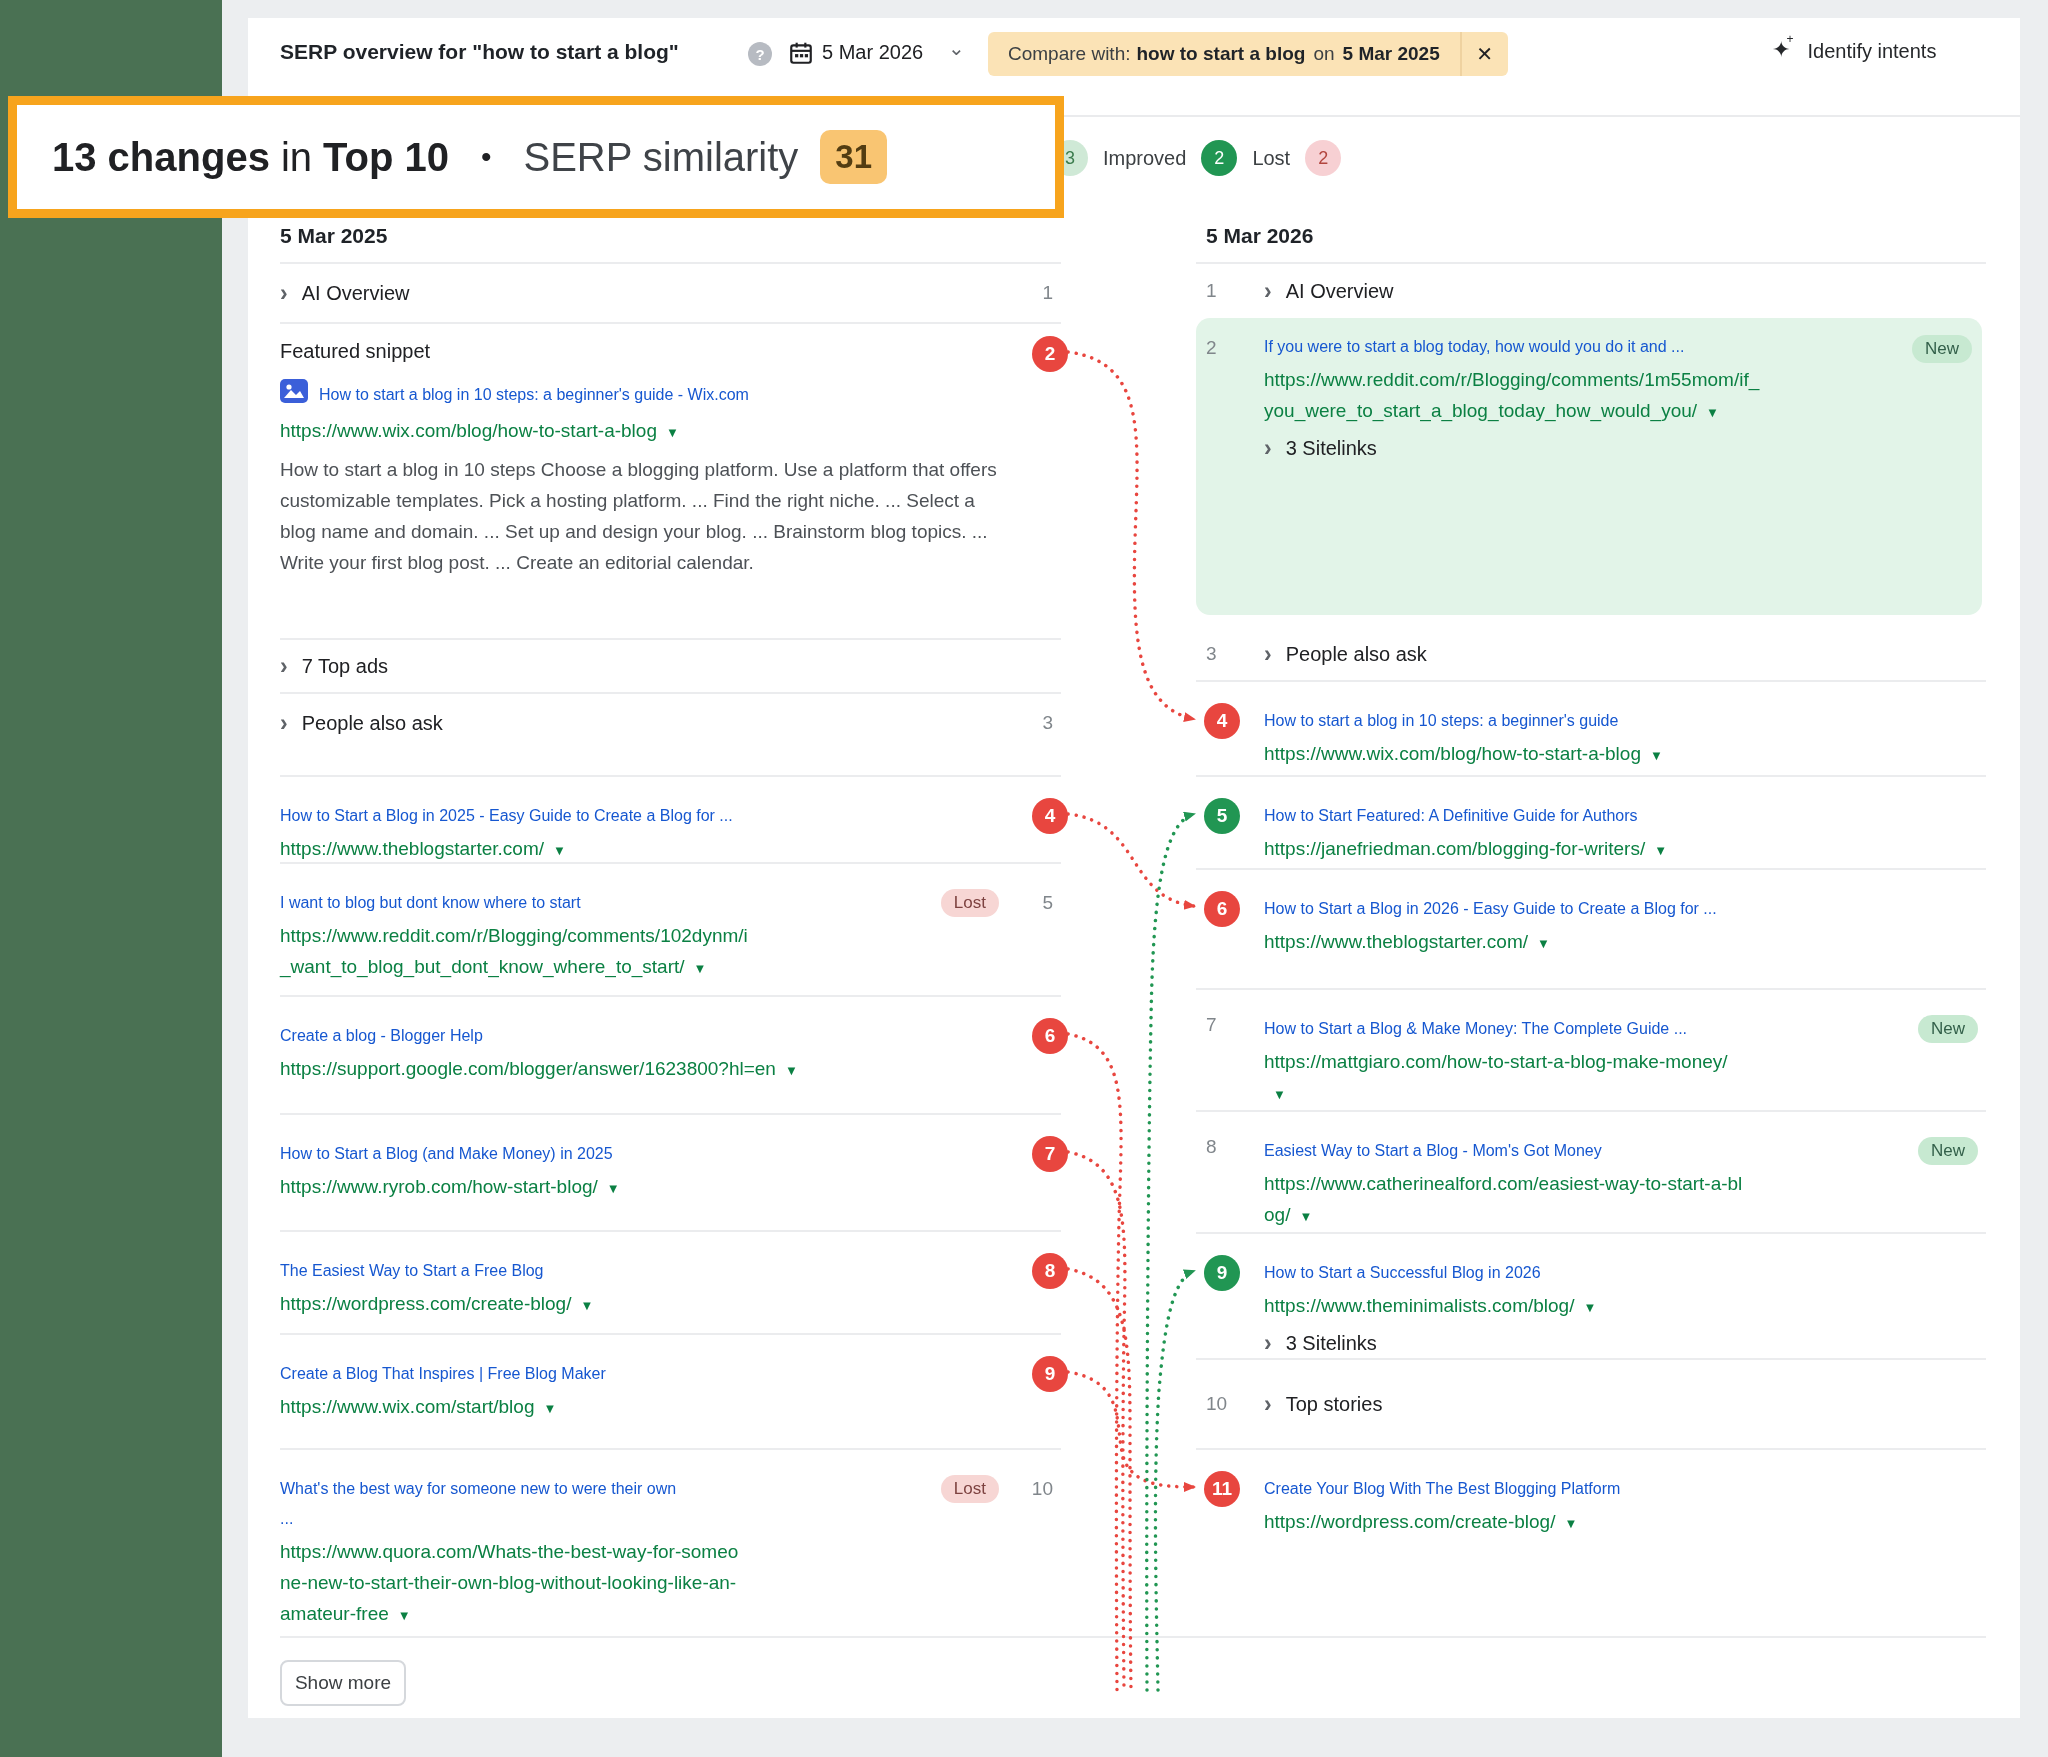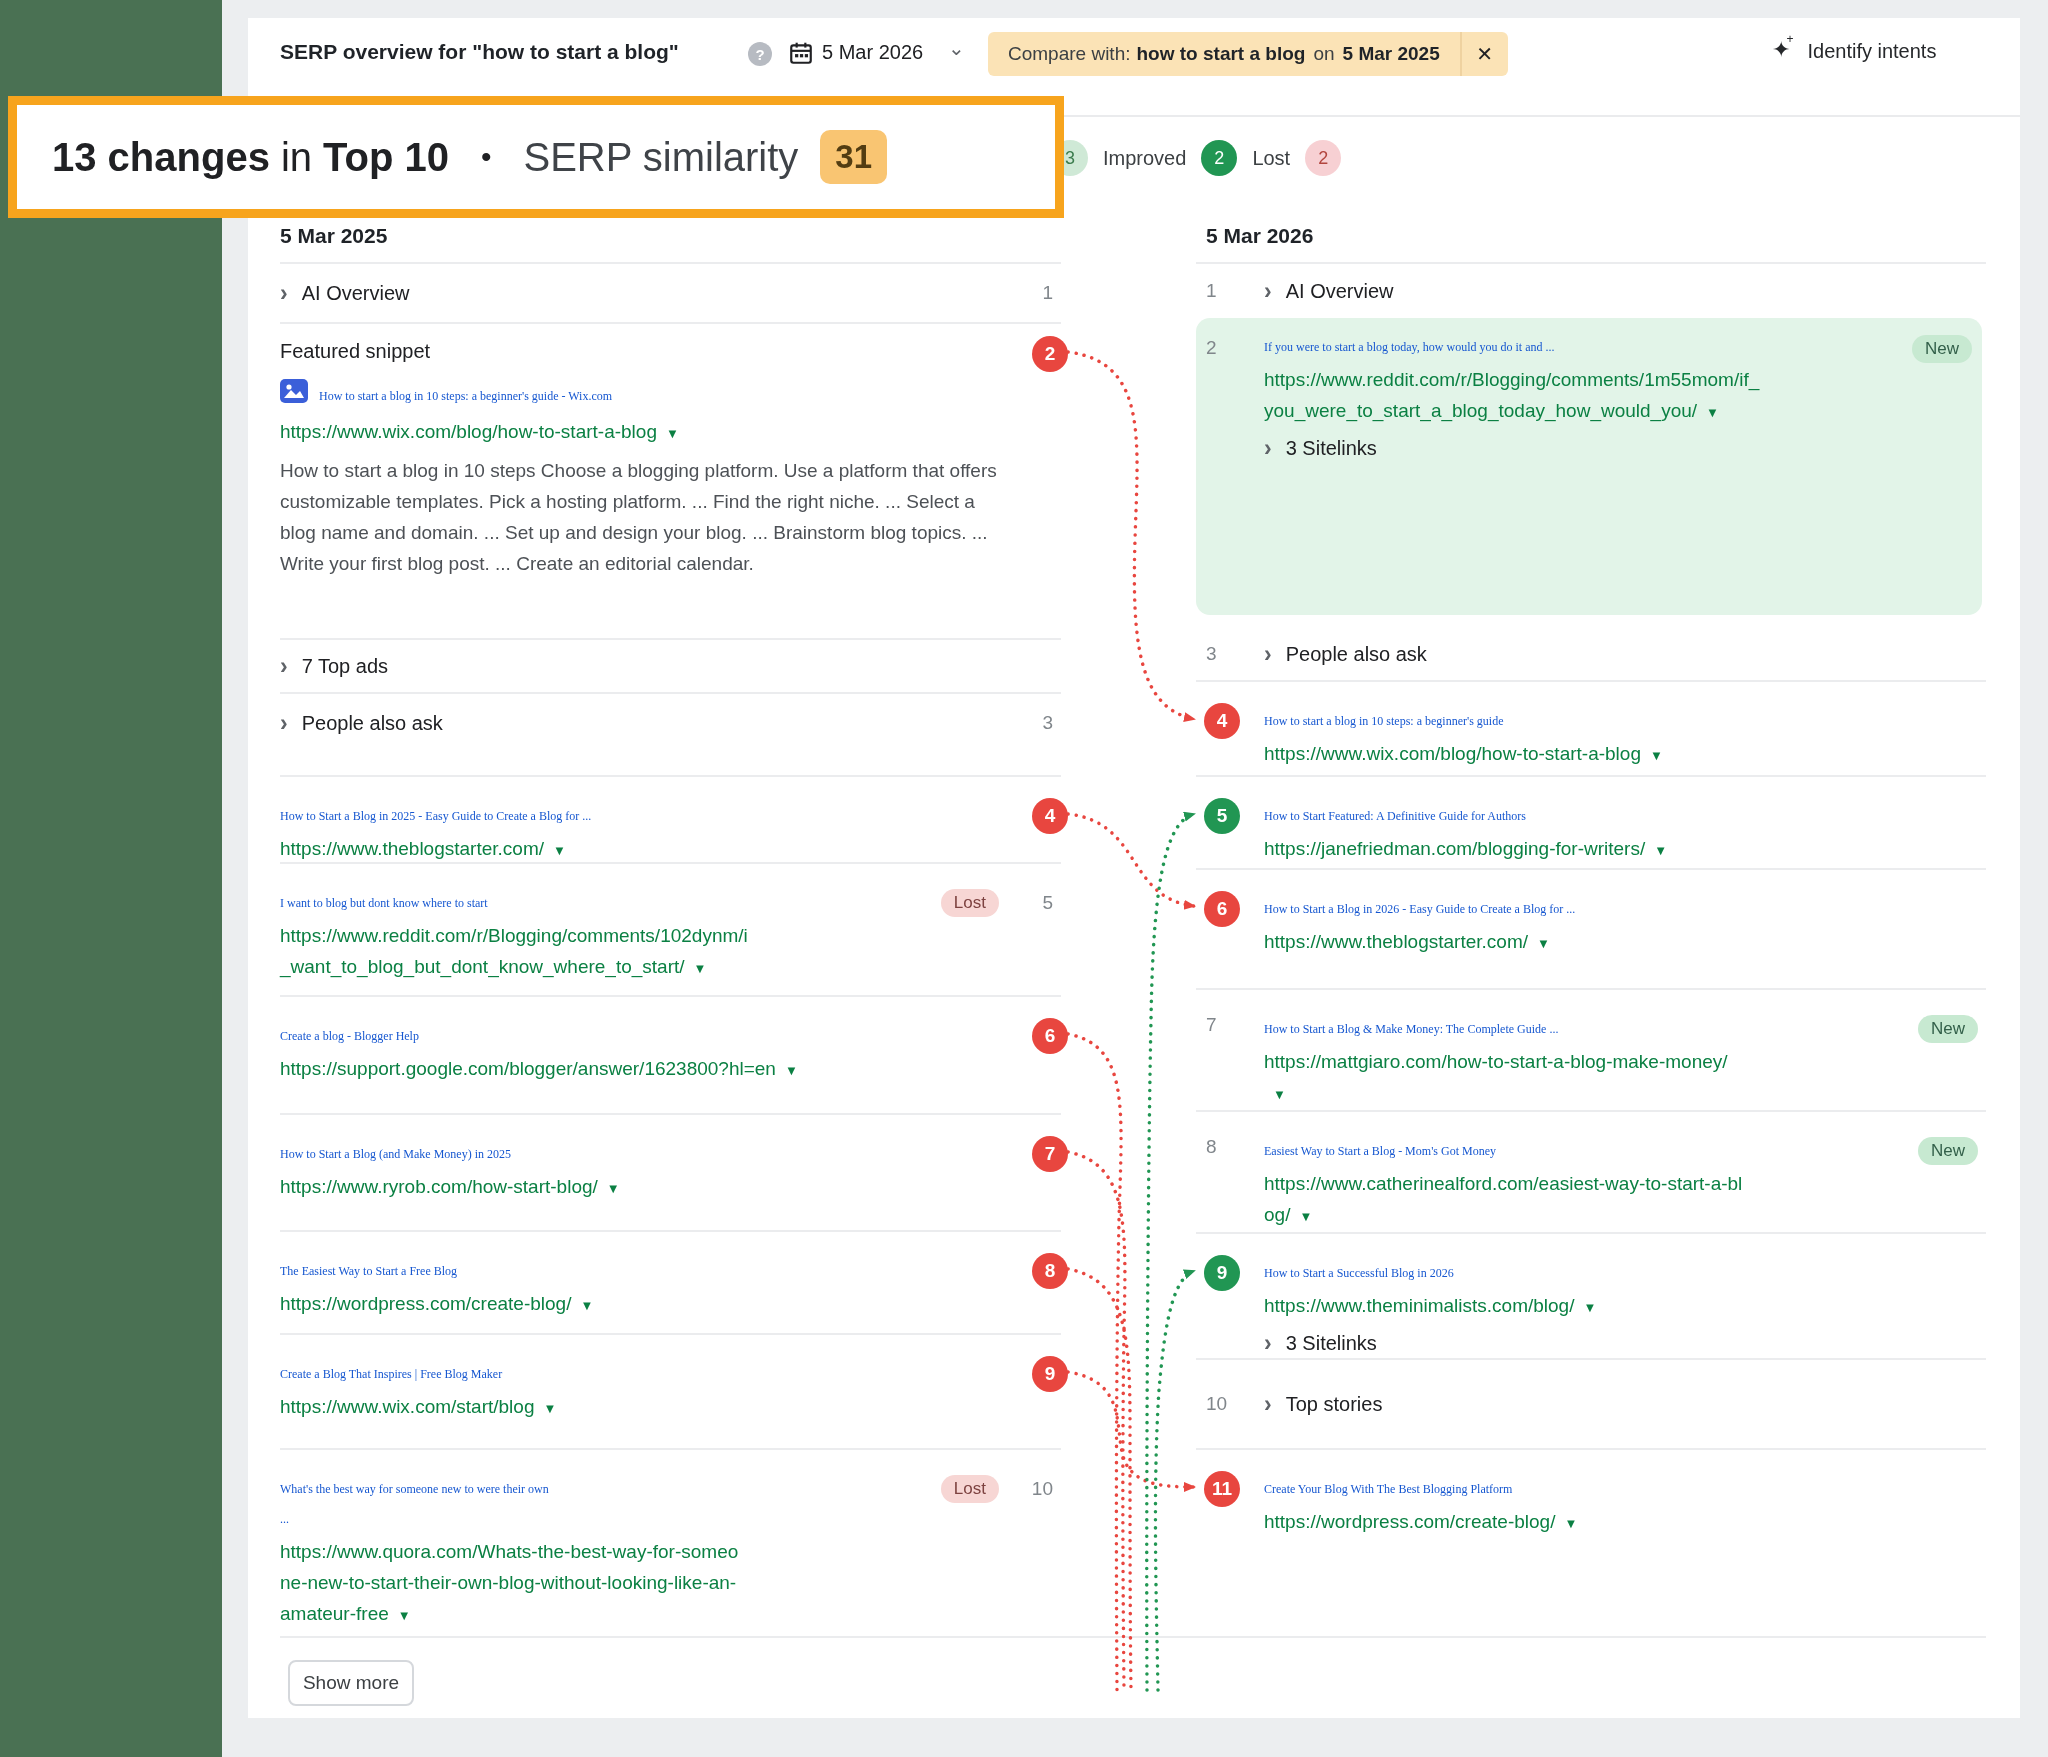--- a/index.html
+++ b/index.html
@@ -56,34 +56,34 @@
   .seclabel{font-size:20px;color:#202124;margin-left:14px;}
   .l-secnum{position:absolute;right:8px;font-size:19px;color:#80868b;}
   .r-num{position:absolute;left:10px;font-size:19px;color:#80868b;}
   .r-content{margin-left:68px;}
   .cbadge{width:36px;height:36px;border-radius:50%;color:#fff;font-weight:bold;font-size:19px;
       display:flex;align-items:center;justify-content:center;position:absolute;z-index:7;}
   .cbadge.red{background:#e8463f;} .cbadge.green{background:#219653;}
   .pill{position:absolute;font-size:17px;padding:4px 13px;border-radius:15px;white-space:nowrap;}
   .pill.lost{background:#f7d6d4;color:#7d4240;}
   .pill.new{background:#c7e9d1;color:#33604a;}
-  .rtitle{font-size:12px;line-height:30px;color:#1657d0;cursor:pointer;font-family:Liberation Serif, serif;}
+  .rtitle{font-size:16px;line-height:30px;color:#1657d0;cursor:pointer;}
   .rtitle .tline{display:block;}
   .rurl{font-size:19px;line-height:31px;color:#0b8043;margin-top:2px;cursor:pointer;}
   .rurl .uline{display:block;}
   .caret{display:inline-block;margin-left:9px;font-size:15px;color:#0b8043;}
   .fs-label{font-size:20px;color:#202124;}
   .fs-desc{font-size:19px;line-height:31px;color:#4d5156;margin-top:6px;width:724px;}
   .img-icon{display:inline-block;vertical-align:-3px;margin-right:11px;}
   .sitelinks{display:flex;align-items:center;margin-top:9px;cursor:pointer;}
   .sitelinks .seclabel{font-size:20px;}
   .greencard{position:absolute;left:1196px;width:786px;background:#e2f4e8;border-radius:14px;box-sizing:border-box;}
 
   .bottom-divider{position:absolute;left:280px;top:1636px;width:1706px;height:2px;background:#ebecee;}
-  .show-more{position:absolute;left:288px;top:1660px;width:126px;height:46px;background:#fff;
+  .show-more{position:absolute;left:280px;top:1660px;width:126px;height:46px;background:#fff;
       border:2px solid #d5d8dc;border-radius:8px;font-size:19px;color:#3c4043;cursor:pointer;
       font-family:"Liberation Sans","DejaVu Sans",sans-serif;}
   #connectors{position:absolute;left:0;top:0;z-index:6;pointer-events:none;}
 </style>
 </head>
 <body>
 
 <div class="page">
   <div class="side-strip"></div>
 

